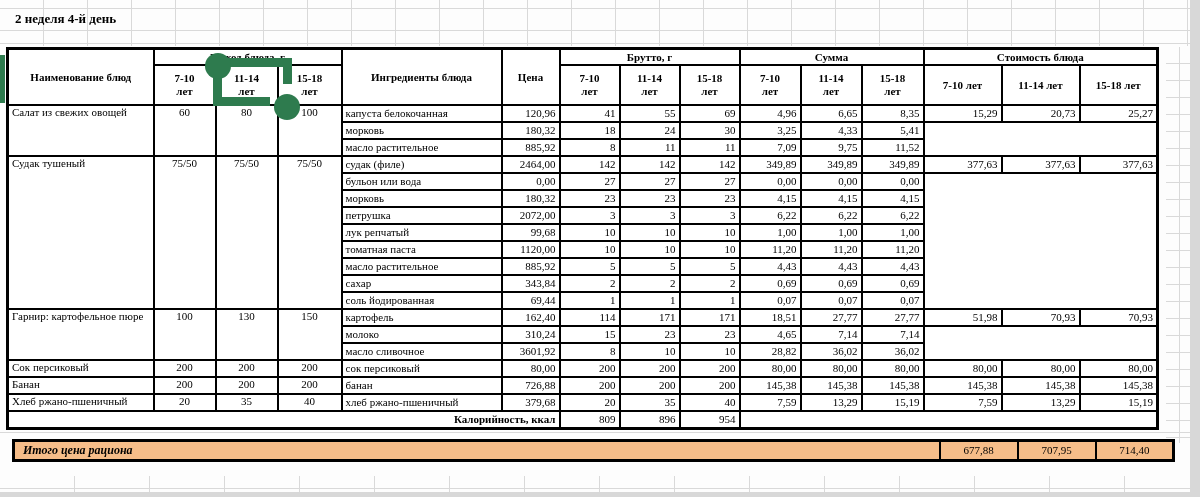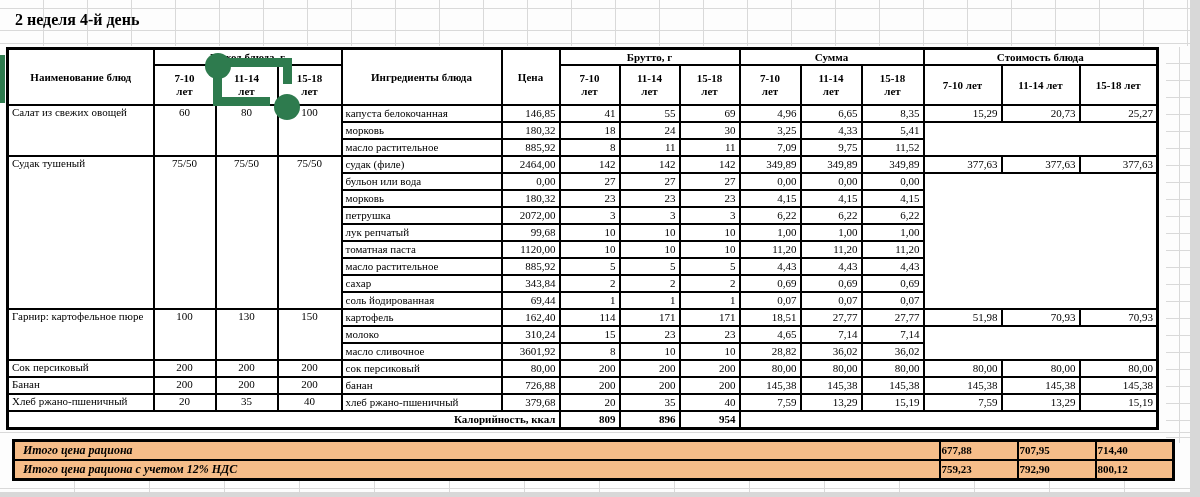--- a/index.html
+++ b/index.html
@@ -13,48 +13,48 @@
     background-image:
       repeating-linear-gradient(to bottom,transparent 0 16px,var(--grid) 16px 17px),
       repeating-linear-gradient(to right,transparent 0 13px,var(--grid) 13px 14px);}
   .grid-bottom{position:absolute;left:0;top:476px;width:1200px;height:21px;
     background-image:
       repeating-linear-gradient(to bottom,transparent 0 12px,var(--grid) 12px 13px),
       repeating-linear-gradient(to right,transparent 0 74px,var(--grid) 74px 75px);}
   .edge-right{position:absolute;left:1190px;top:0;width:10px;height:497px;background:#d8d8d8;}
   .edge-bottom{position:absolute;left:0;top:492px;width:1200px;height:5px;background:#d8d8d8;}
 
-  .week-label{position:absolute;left:15px;top:11px;font-size:16px;font-weight:bold;white-space:nowrap;}
+  .week-label{position:absolute;left:15px;top:11px;font-size:13px;font-weight:bold;white-space:nowrap;}
 
   
   #menu-table{position:absolute;left:6px;top:47px;border-collapse:collapse;table-layout:fixed;
     background:#fff;font-size:11px;border:3px solid #000;}
   #menu-table td,#menu-table th{border:2px solid #000;padding:0 3px;height:15px;line-height:13px;
     overflow:hidden;}
   #menu-table thead th{font-weight:bold;text-align:center;vertical-align:middle;padding:0 1px;}
   #menu-table thead tr.h1 th{height:14px;line-height:12px;}
   #menu-table thead tr.h2 th{height:38px;}
   .age2{white-space:pre-line;}
   .dish{vertical-align:top;text-align:left;white-space:normal;padding-left:4px;}
   .dish.b{font-weight:normal;}
   .out{vertical-align:top;text-align:center;white-space:nowrap;margin-top:13px;}
   .ing{text-align:left;white-space:nowrap;padding-left:4px;}
   .num{text-align:right;white-space:nowrap;padding-right:5px;}
   .cost{padding-right:7px;}
-  .bold{font-weight:bold;}
+  .bold{font-weight:normal;}
   .cal-label{text-align:right;font-weight:bold;padding-left:4px;white-space:nowrap;}
   tr.section-start td{border-top:3px solid #000;}
 
   
   #totals-table{position:absolute;left:12px;top:439px;border-collapse:collapse;table-layout:fixed;
     font-size:12px;border:3px solid #000;}
   #totals-table td{border:2px solid #000;height:15px;line-height:13px;background:var(--orange);
     overflow:hidden;white-space:nowrap;}
   .tlbl{font-weight:bold;font-style:italic;text-align:left;padding:0 0 0 8px;}
-  .tval{font-weight:bold;font-size:11px;}
+  .tval{font-weight:normal;text-align:center;font-size:11px;}
 
   
   .ann{position:absolute;background:var(--green);z-index:30;}
   .ann-circle{border-radius:50%;width:26px;height:26px;}
 </style>
 </head>
 <body>
 
 <div id="stage">
 
@@ -122,21 +122,21 @@
         <th class="age1">15-18 лет</th>
       </tr>
     </thead>
     <tbody>
         <tr class="section-start">
           <td class="dish b" rowspan="3">Салат из свежих овощей</td>
           <td class="out" rowspan="3">60</td>
           <td class="out" rowspan="3">80</td>
           <td class="out" rowspan="3">100</td>
           <td class="ing">капуста белокочанная</td>
-          <td class="num">146,85</td>
+          <td class="num">120,96</td>
           <td class="num">41</td>
           <td class="num">55</td>
           <td class="num">69</td>
           <td class="num">4,96</td>
           <td class="num">6,65</td>
           <td class="num">8,35</td>
           <td class="num cost">15,29</td>
           <td class="num cost">20,73</td>
           <td class="num cost">25,27</td>
         </tr>
@@ -365,26 +365,20 @@
         <col style="width:78px">
         <col style="width:78px">
     </colgroup>
     <tbody>
       <tr>
         <td class="tlbl">Итого цена рациона</td>
         <td class="tval">677,88</td>
         <td class="tval">707,95</td>
         <td class="tval">714,40</td>
       </tr>
-      <tr>
-        <td class="tlbl">Итого цена рациона с учетом 12% НДС</td>
-        <td class="tval">759,23</td>
-        <td class="tval">792,90</td>
-        <td class="tval">800,12</td>
-      </tr>
     </tbody>
   </table>
 
   <div class="ann" style="left:0;top:55px;width:5px;height:48px;"></div>
   <div class="ann" style="left:222px;top:58px;width:70px;height:9px;"></div>
   <div class="ann" style="left:283px;top:58px;width:9px;height:26px;"></div>
   <div class="ann" style="left:213px;top:70px;width:9px;height:36px;"></div>
   <div class="ann" style="left:213px;top:97px;width:57px;height:9px;"></div>
   <div class="ann ann-circle" style="left:205px;top:53px;"></div>
   <div class="ann ann-circle" style="left:274px;top:94px;"></div>

